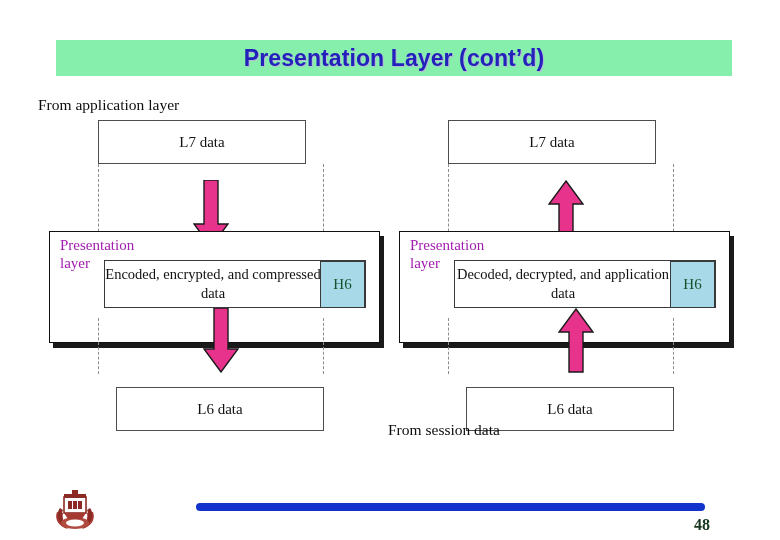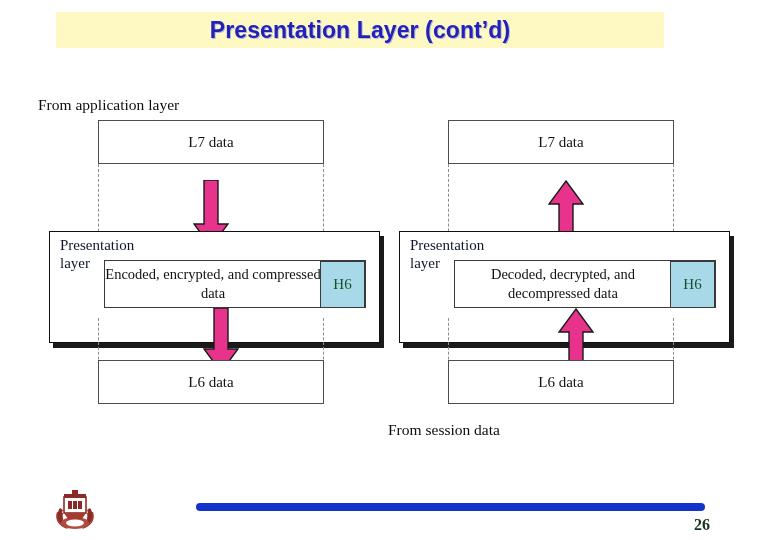--- a/index.html
+++ b/index.html
@@ -13,24 +13,24 @@
     height: 540px;
     background: #ffffff;
     overflow: hidden;
     font-family: "Liberation Sans", sans-serif;
   }
 
   
   #title-banner {
     position: absolute;
     left: 56px;
-    top: 12px;
-    width: 608px;
+    top: 40px;
+    width: 676px;
     height: 36px;
-    background: #fef9c3;
+    background: #86efac;
     display: flex;
     align-items: center;
     justify-content: center;
   }
   #title-text {
     font-family: "Liberation Sans", sans-serif;
     font-size: 23px;
     font-weight: bold;
     color: #2222bb;
     letter-spacing: 0.1px;
@@ -57,36 +57,36 @@
     color: #0d0d0d;
     white-space: nowrap;
   }
   .cap-top    { top: 8px; left: 0; }
   .cap-bottom { top: 333px; left: 0; }
 
   
   .data-box {
     position: absolute;
     left: 60px;
-    width: 226px;
+    width: 208px;
     height: 44px;
     border: 1.4px solid #4d4d4d;
     background: #ffffff;
     box-sizing: border-box;
     display: flex;
     align-items: center;
     justify-content: center;
   }
   .data-box .lbl {
     font-family: "Liberation Serif", serif;
     font-size: 15px;
     color: #111111;
   }
   .box-l7 { top: 32px; }
-  .box-l6 { top: 272px; }
+  .box-l6 { top: 299px; margin-left: 18px; }
 
   
   .dash {
     position: absolute;
     width: 0;
     border-left: 1.6px dashed #8d8d8d;
   }
   .dash-upper-l { left: 60px;  top: 76px;  height: 142px; }
   .dash-upper-r { left: 285px; top: 76px;  height: 142px; }
   .dash-lower-l { left: 60px;  top: 230px; height: 56px; }
@@ -112,21 +112,21 @@
     box-sizing: border-box;
   }
   .pres-label {
     position: absolute;
     left: 10px;
     top: 5px;
     width: 86px;
     font-family: "Liberation Serif", serif;
     font-size: 15px;
     line-height: 17.5px;
-    color: #0f172a;
+    color: #a21caf;
   }
 
   
   .inner-box {
     position: absolute;
     left: 54px;
     top: 28px;
     width: 262px;
     height: 48px;
     border: 1.3px solid #3a3a3a;
@@ -268,21 +268,21 @@
     <div class="arrow" style="left:160px; top:92px; height:68px;">
       <svg width="36" height="68" viewBox="0 0 36 68">
         <polygon points="18,1 35,24 25,24 25,67 11,67 11,24 1,24" fill="#e8338c" stroke="#1a1a1a" stroke-width="1.4"></polygon>
       </svg>
     </div>
 
     <div class="pres-shadow"></div>
     <div class="pres-box">
       <div class="pres-label">Presentation layer</div>
       <div class="inner-box">
-        <div class="inner-text">Decoded, decrypted, and decompressed data</div>
+        <div class="inner-text">Decoded, decrypted, and application data</div>
         <div class="h6-box">H6</div>
       </div>
     </div>
 
     <div class="dash dash-lower-l"></div>
     <div class="dash dash-lower-r"></div>
 
     <div class="arrow" style="left:170px; top:220px; height:65px;">
       <svg width="36" height="65" viewBox="0 0 36 65">
         <polygon points="18,1 35,24 25,24 25,64 11,64 11,24 1,24" fill="#e8338c" stroke="#1a1a1a" stroke-width="1.4"></polygon>
@@ -309,15 +309,15 @@
       <rect x="12" y="11" width="22" height="16" fill="#ffffff" stroke="#8c2b25" stroke-width="1.6"></rect>
       <rect x="12" y="8" width="22" height="4" fill="#8c2b25"></rect>
       <rect x="16" y="15" width="4" height="8" fill="#8c2b25"></rect>
       <rect x="21" y="15" width="4" height="8" fill="#8c2b25"></rect>
       <rect x="26" y="15" width="4" height="8" fill="#8c2b25"></rect>
       <rect x="20" y="4" width="6" height="5" fill="#8c2b25"></rect>
       <path d="M12 27 L34 27 L30 33 L16 33 Z" fill="#a43a32"></path>
     </svg>
   </div>
   <div id="footer-rule"></div>
-  <div id="page-number">26</div>
+  <div id="page-number">48</div>
 
 </div>
 
 </body></html>

